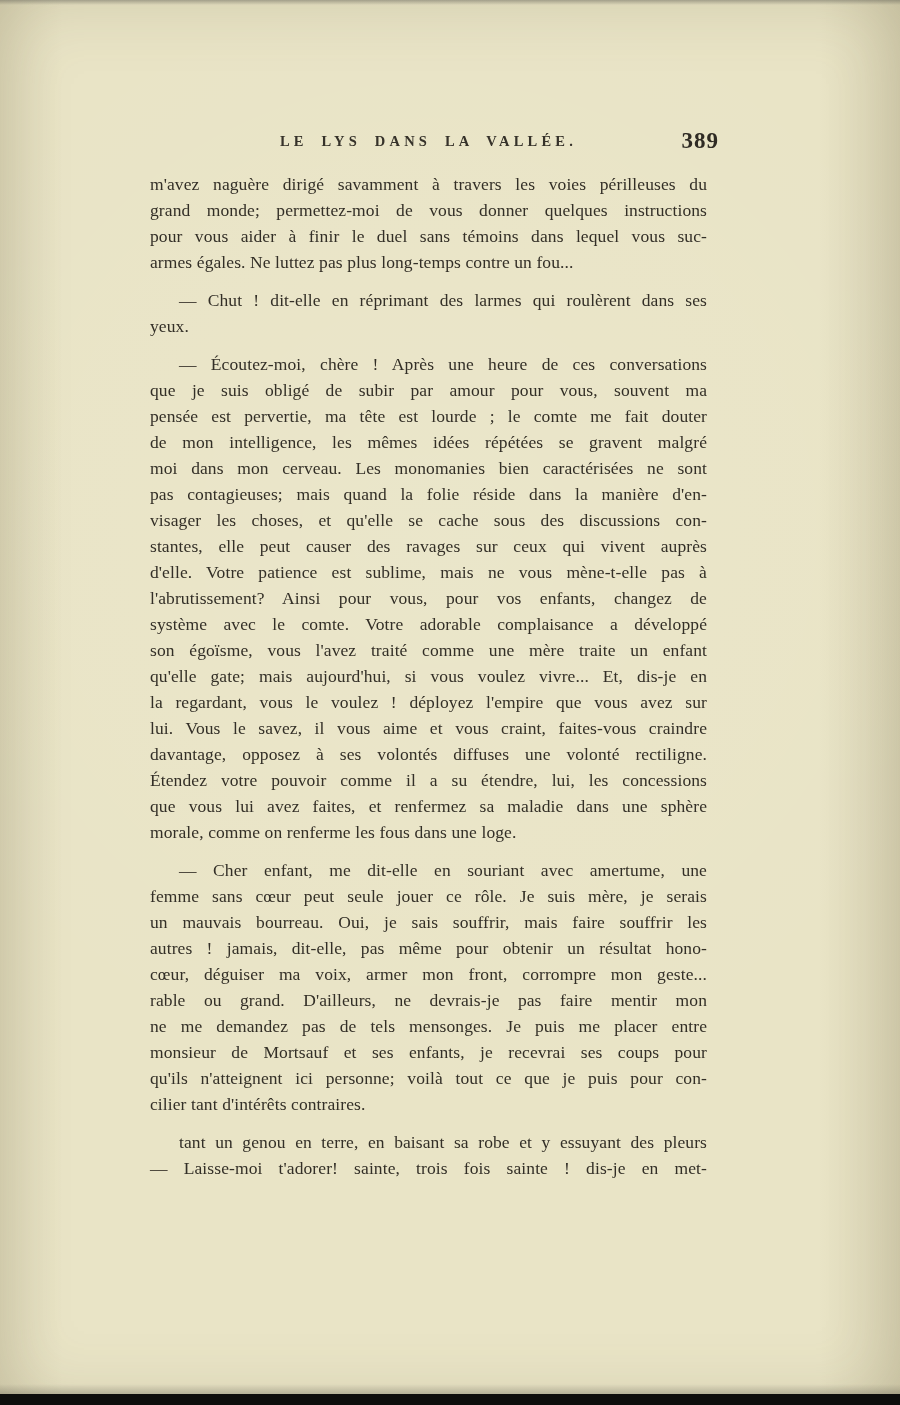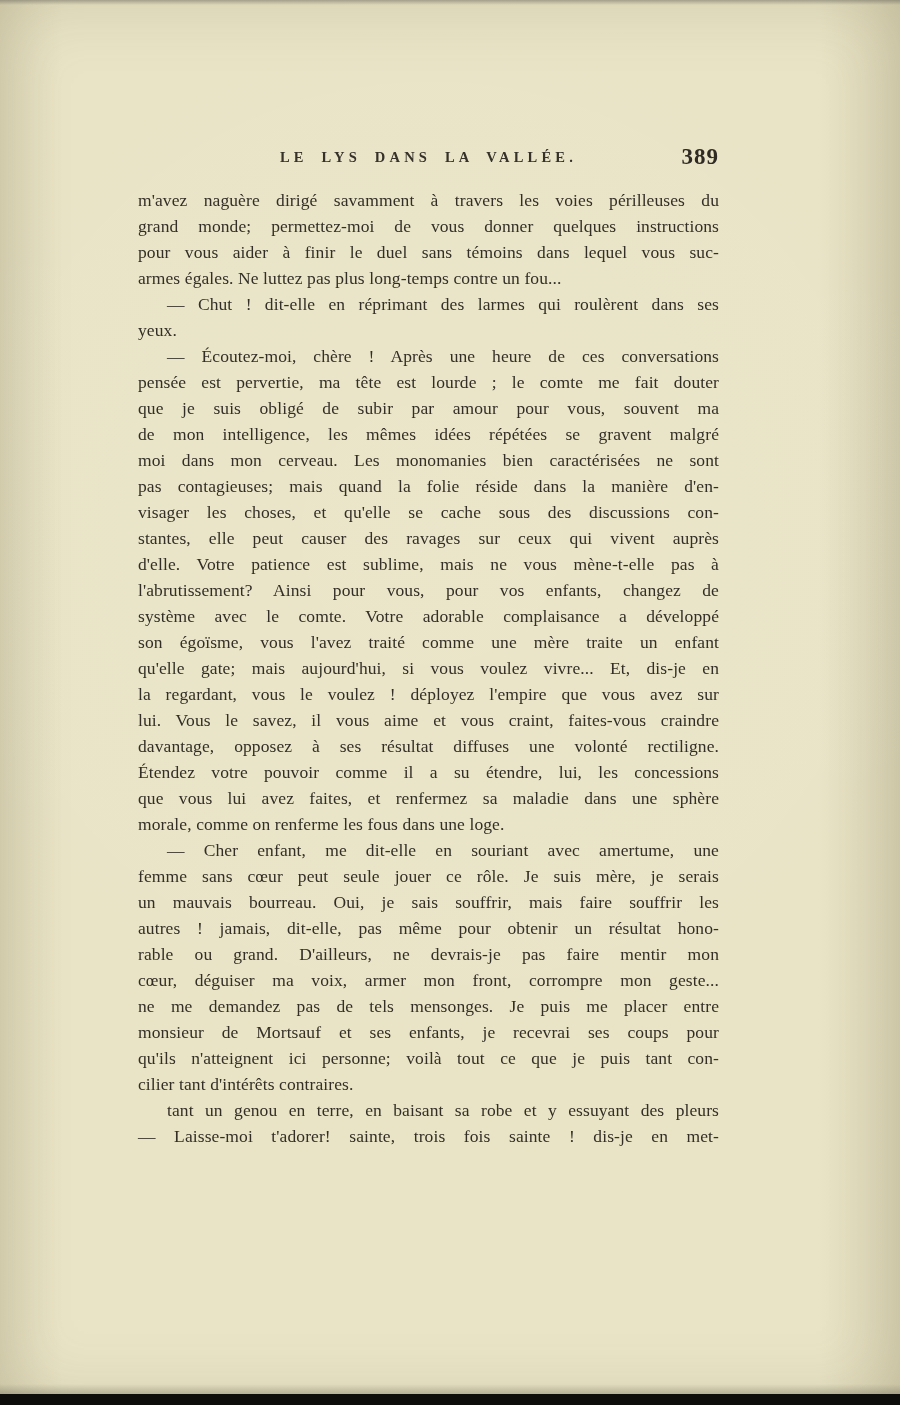--- a/index.html
+++ b/index.html
@@ -37,21 +37,21 @@
   .scan-bottom-shade {
     position: absolute;
     left: 0; right: 0; bottom: 11px;
     height: 10px;
     background: linear-gradient(to top, rgba(60,58,50,0.25), rgba(60,58,50,0));
     pointer-events: none;
   }
   .page-inner {
     position: absolute;
     left: 138px;
-    top: 148px;
+    top: 132px;
     width: 581px;
   }
   .running-head {
     position: relative;
     height: 18px;
     margin-bottom: 21px;
   }
   .head-title {
     text-align: center;
     font-size: 14.5px;
@@ -69,21 +69,21 @@
     font-weight: 700;
     letter-spacing: 1px;
     color: #2f2b24;
   }
   .text-block {
     font-size: 17.5px;
     line-height: 26px;
     letter-spacing: 0.1px;
   }
   .para {
-    margin: 0;
+    margin: 12px;
   }
   .line {
     text-align: justify;
     text-align-last: justify;
     white-space: normal;
   }
   .line.last-line {
     text-align-last: left;
   }
   .para.indent .line:first-child {
@@ -108,49 +108,49 @@
           <div class="line">grand monde; permettez-moi de vous donner quelques instructions</div>
           <div class="line">pour vous aider à finir le duel sans témoins dans lequel vous suc-</div>
           <div class="line last-line">armes égales. Ne luttez pas plus long-temps contre un fou...</div>
         </div>
         <div class="para indent">
           <div class="line">— Chut ! dit-elle en réprimant des larmes qui roulèrent dans ses</div>
           <div class="line last-line">yeux.</div>
         </div>
         <div class="para indent">
           <div class="line">— Écoutez-moi, chère ! Après une heure de ces conversations</div>
+          <div class="line">que je suis obligé de subir par amour pour vous, souvent ma</div>
           <div class="line">pensée est pervertie, ma tête est lourde ; le comte me fait douter</div>
-          <div class="line">que je suis obligé de subir par amour pour vous, souvent ma</div>
           <div class="line">de mon intelligence, les mêmes idées répétées se gravent malgré</div>
           <div class="line">moi dans mon cerveau. Les monomanies bien caractérisées ne sont</div>
           <div class="line">pas contagieuses; mais quand la folie réside dans la manière d'en-</div>
           <div class="line">visager les choses, et qu'elle se cache sous des discussions con-</div>
           <div class="line">stantes, elle peut causer des ravages sur ceux qui vivent auprès</div>
           <div class="line">d'elle. Votre patience est sublime, mais ne vous mène-t-elle pas à</div>
           <div class="line">l'abrutissement? Ainsi pour vous, pour vos enfants, changez de</div>
           <div class="line">système avec le comte. Votre adorable complaisance a développé</div>
           <div class="line">son égoïsme, vous l'avez traité comme une mère traite un enfant</div>
           <div class="line">qu'elle gate; mais aujourd'hui, si vous voulez vivre... Et, dis-je en</div>
           <div class="line">la regardant, vous le voulez ! déployez l'empire que vous avez sur</div>
           <div class="line">lui. Vous le savez, il vous aime et vous craint, faites-vous craindre</div>
-          <div class="line">davantage, opposez à ses résultat diffuses une volonté rectiligne.</div>
+          <div class="line">davantage, opposez à ses volontés diffuses une volonté rectiligne.</div>
           <div class="line">Étendez votre pouvoir comme il a su étendre, lui, les concessions</div>
           <div class="line">que vous lui avez faites, et renfermez sa maladie dans une sphère</div>
           <div class="line last-line">morale, comme on renferme les fous dans une loge.</div>
         </div>
         <div class="para indent">
           <div class="line">— Cher enfant, me dit-elle en souriant avec amertume, une</div>
           <div class="line">femme sans cœur peut seule jouer ce rôle. Je suis mère, je serais</div>
           <div class="line">un mauvais bourreau. Oui, je sais souffrir, mais faire souffrir les</div>
           <div class="line">autres ! jamais, dit-elle, pas même pour obtenir un résultat hono-</div>
+          <div class="line">cœur, déguiser ma voix, armer mon front, corrompre mon geste...</div>
           <div class="line">rable ou grand. D'ailleurs, ne devrais-je pas faire mentir mon</div>
-          <div class="line">cœur, déguiser ma voix, armer mon front, corrompre mon geste...</div>
           <div class="line">ne me demandez pas de tels mensonges. Je puis me placer entre</div>
           <div class="line">monsieur de Mortsauf et ses enfants, je recevrai ses coups pour</div>
-          <div class="line">qu'ils n'atteignent ici personne; voilà tout ce que je puis tant con-</div>
+          <div class="line">qu'ils n'atteignent ici personne; voilà tout ce que je puis pour con-</div>
           <div class="line last-line">cilier tant d'intérêts contraires.</div>
         </div>
         <div class="para indent">
           <div class="line">tant un genou en terre, en baisant sa robe et y essuyant des pleurs</div>
           <div class="line">— Laisse-moi t'adorer! sainte, trois fois sainte ! dis-je en met-</div>
         </div>
       </main>
   </div>
 
   <div class="scan-bottom-shade"></div>

